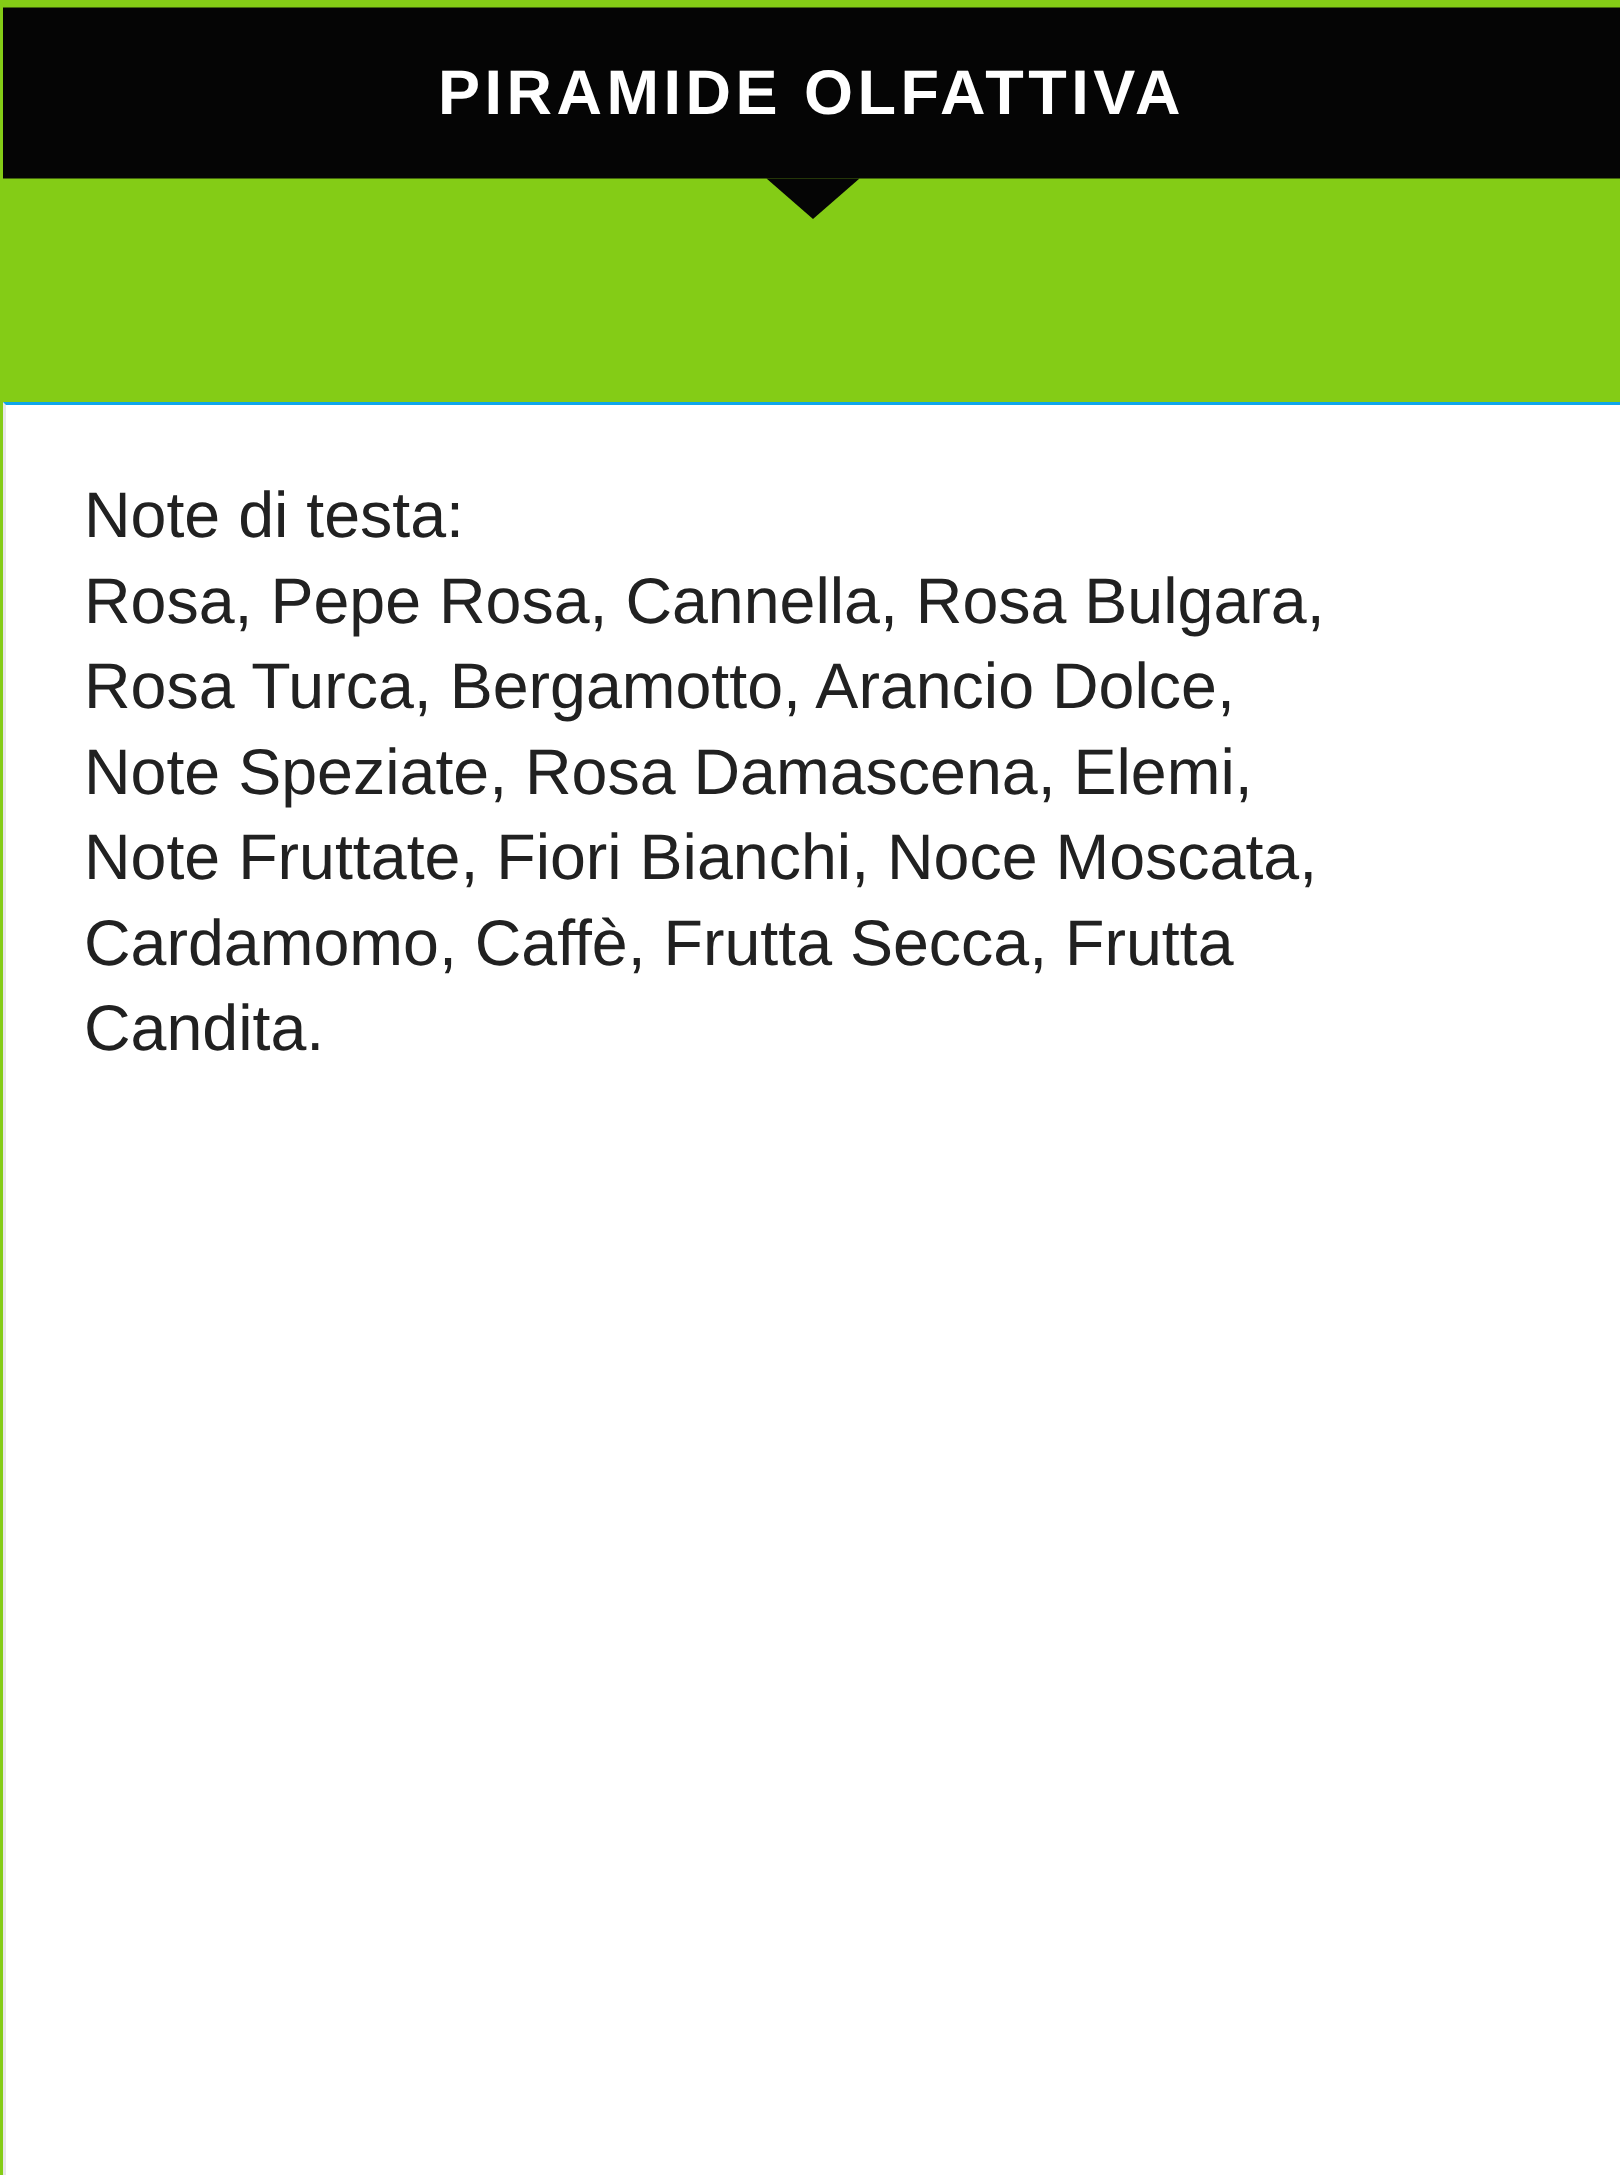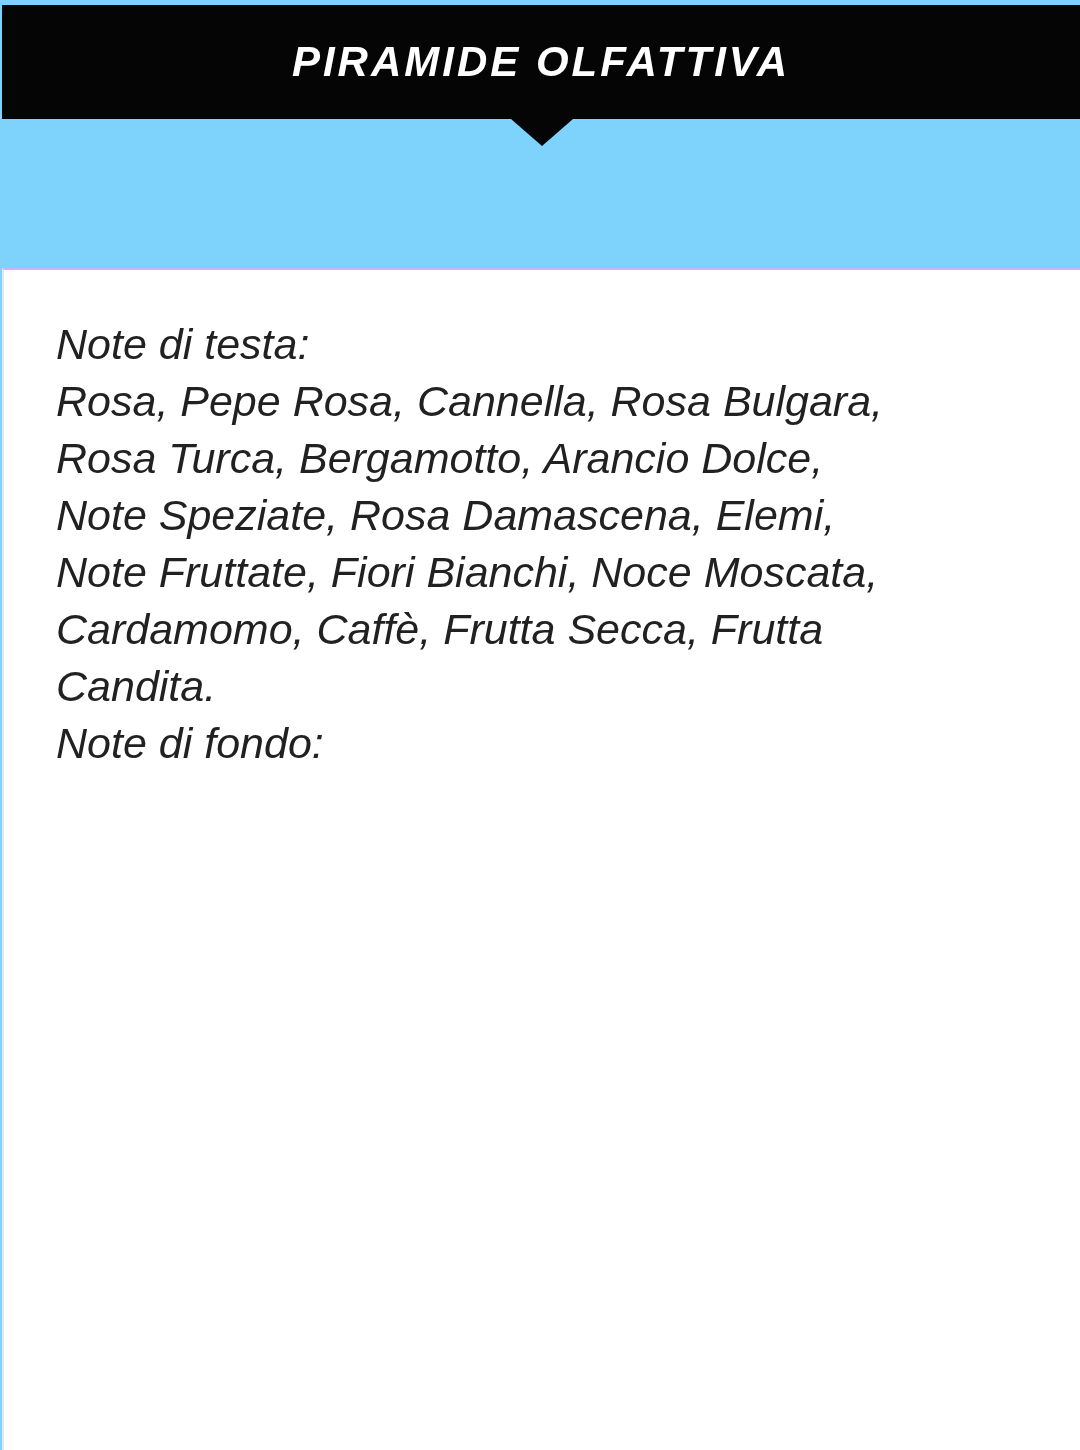--- a/index.html
+++ b/index.html
@@ -5,23 +5,22 @@
   html, body {
     margin: 0;
     padding: 0;
     background: #ffffff;
     font-family: "Liberation Sans", "DejaVu Sans", sans-serif;
   }
   .page {
     position: relative;
     width: 1080px;
     height: 1450px;
-    background: #7dd3fc;
+    background: #84cc16;
     overflow: hidden;
-    font-style: italic;
   }
   .header-bar {
     margin-top: 5px;
     margin-left: 2px;
     height: 114px;
     background: #050505;
     display: flex;
     align-items: center;
     justify-content: center;
   }
@@ -43,21 +42,21 @@
     margin-left: 4px;
     border-left: 31px solid transparent;
     border-right: 31px solid transparent;
     border-top: 27px solid #050505;
   }
   .content-panel {
     box-sizing: border-box;
     margin-top: 121px;
     margin-left: 2px;
     height: 1182px;
-    border-top: 2px solid #c4b5fd;
+    border-top: 2px solid #0ea5e9;
     border-left: 2px solid #e7e7e7;
     padding: 46px 10px 0 52px;
     background: #ffffff;
   }
   .notes-text {
     color: #212121;
     font-size: 43px;
     font-weight: 400;
     line-height: 57px;
   }
@@ -91,19 +90,18 @@
 Note Speziate, Rosa Damascena, Elemi,
 Note Fruttate, Fiori Bianchi, Noce Moscata,
 Cardamomo, Caffè, Frutta Secca, Frutta
 Candita.</div>
       </div>
 
       <div>
       </div>
 
       <div>
-        <div class="notes-heading">Note di fondo:</div>
       </div>
 
     </div>
   </div>
 
 </div>
 
 </body></html>

